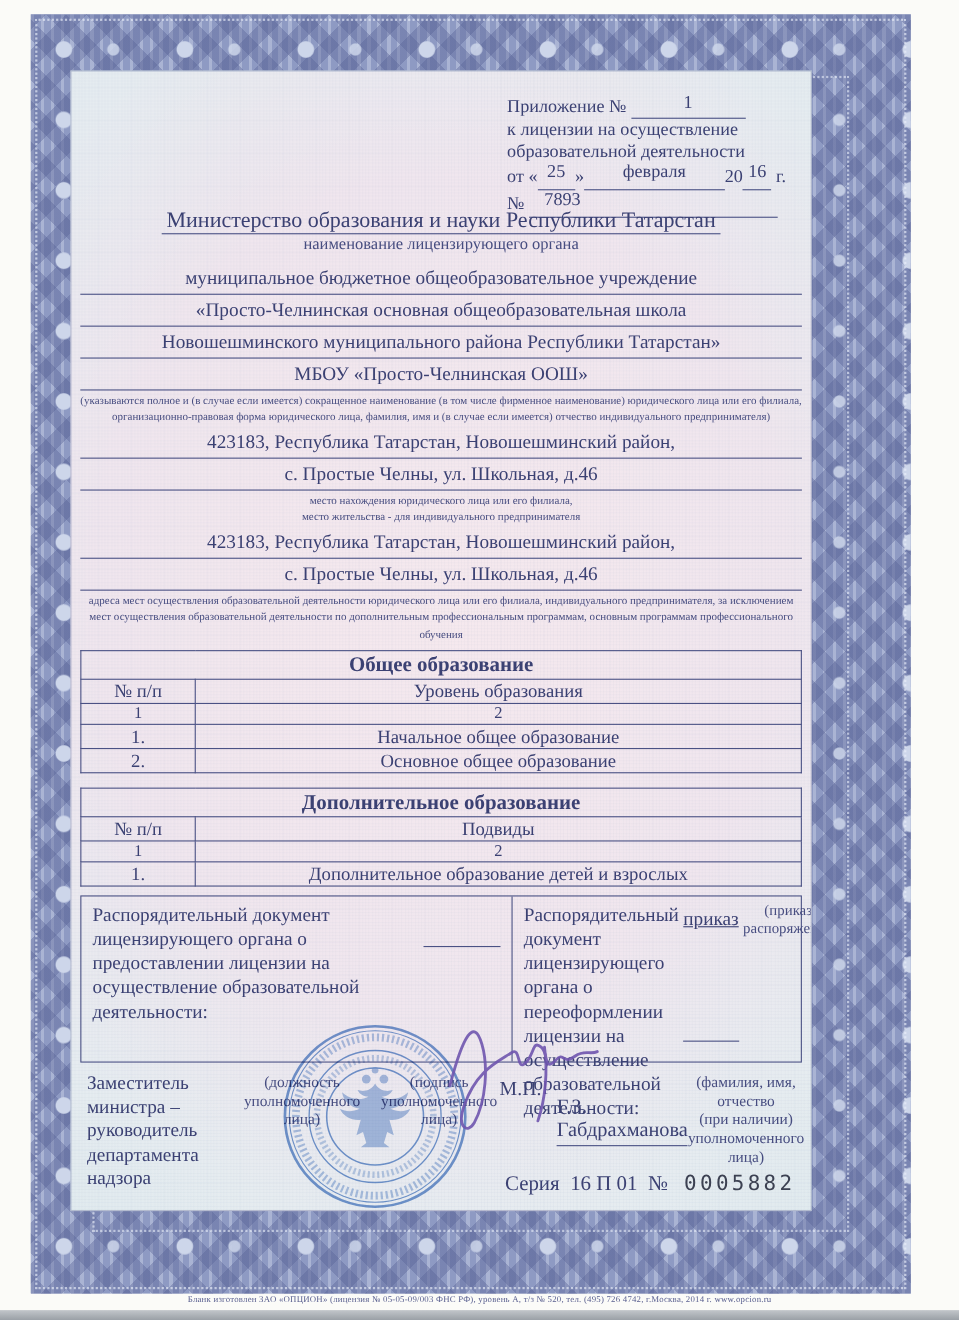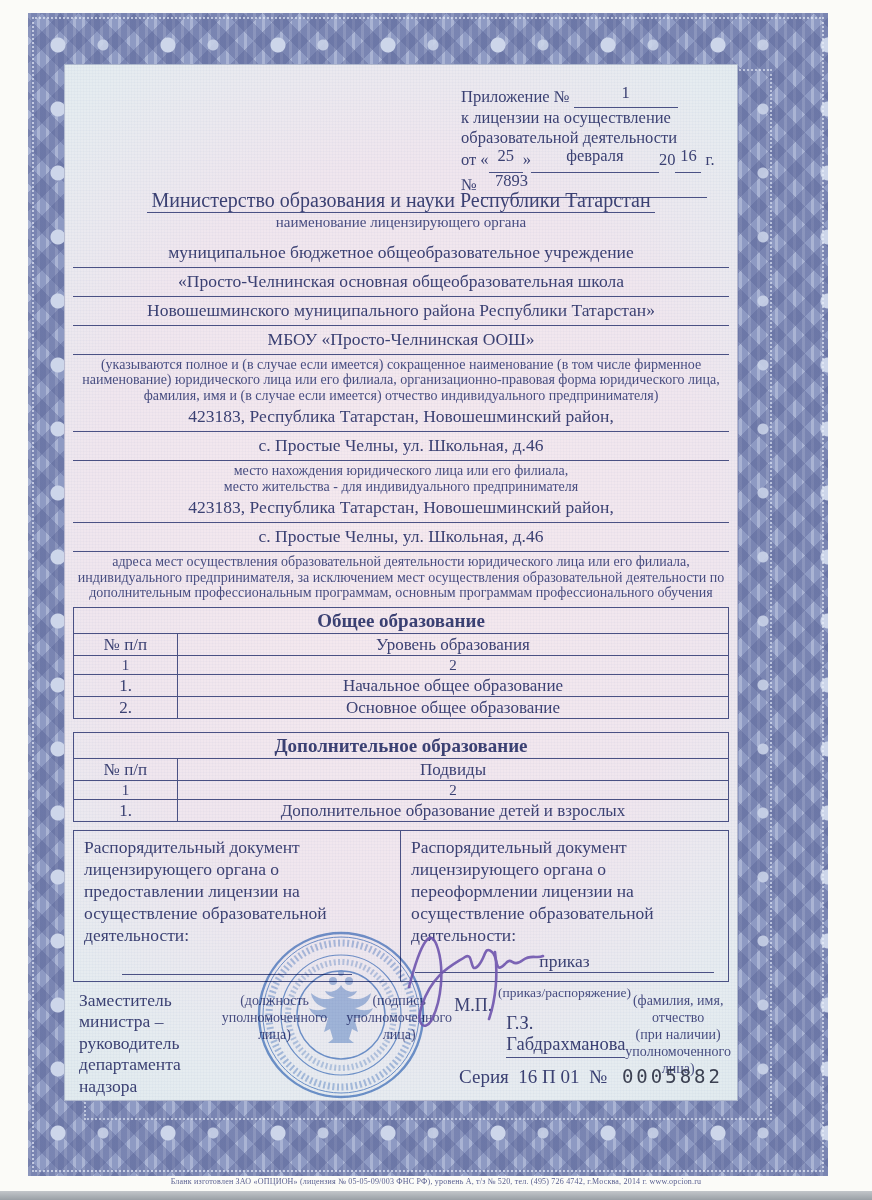--- a/index.html
+++ b/index.html
@@ -52,38 +52,38 @@
   .content{position:relative;height:100%;padding:0 6px;box-sizing:border-box;font-size:17.5px;}
   
   .appendix{position:absolute;left:396px;top:22px;width:268px;font-size:16.5px;line-height:20px;}
   .appendix .row{white-space:nowrap;}
   .u{display:inline-block;border-bottom:1px solid var(--line);text-align:center;}
   .raised{position:relative;top:-4px;}
   
   .main{position:absolute;left:6px;right:6px;top:124px;}
   .ministry-title{font-size:20px;text-align:center;}
   .ministry-title span{border-bottom:1px solid var(--line);padding:0 4px 1px;}
-  .caption{font-size:14px;line-height:15.5px;text-align:center;color:var(--ink-soft);}
+  .caption{font-size:10px;line-height:15.5px;text-align:center;color:var(--ink-soft);}
   .val-line{font-size:17.5px;line-height:27px;height:28px;border-bottom:1px solid var(--line);
     text-align:center;margin:0 2px;}.gap6{height:6px;}.gap8{height:8px;}
   
   table.doc{width:calc(100% - 4px);margin:0 2px;border-collapse:collapse;table-layout:fixed;}
   table.doc td{border:1px solid var(--line);text-align:center;padding:0 2px;
     font-size:17px;line-height:21px;overflow:hidden;}
   table.doc td.title{font-size:19px;font-weight:bold;line-height:25px;}
   table.doc td.idx{font-size:15px;line-height:18px;}
   table.doc col.c1{width:104px;}
   
   .orders{display:flex;width:calc(100% - 4px);margin:0 2px;border:1px solid var(--line);
     box-sizing:border-box;height:152px;}
   .orders .cell{flex:1 1 50%;padding:5px 10px 6px;box-sizing:border-box;
-    font-size:17.5px;line-height:22px;display:flex;flex-direction:column;}
+    font-size:17.5px;line-height:22px;display:flex;}
   .orders .cell.left{border-right:1px solid var(--line);}
   .blank-line{border-bottom:1px solid var(--line);width:230px;margin:26px auto 0;height:14px;}
-  .order-value{border-bottom:1px solid var(--line);text-align:center;margin:4px 4px 12px;line-height:22px;}
+  .order-value{border-bottom:1px solid var(--line);text-align:center;margin:4px 4px 12px;line-height:22px;text-decoration:underline;}
   .order-caption{font-size:13.5px;text-align:center;color:var(--ink-soft);line-height:16px;}
   .order-no{border-bottom:1px solid var(--line);text-align:center;margin:9px 2px 0;
     font-size:18px;line-height:23px;white-space:nowrap;}
   
   .signing{display:flex;margin-top:8px;padding-left:8px;gap:14px;position:relative;}
   .sig-col{display:flex;}
   .col-pos{width:292px;}
   .col-sign{width:172px;}
   .col-name{flex:1;}
   .pos-lines{font-size:17.5px;line-height:21.5px;height:66px;}

